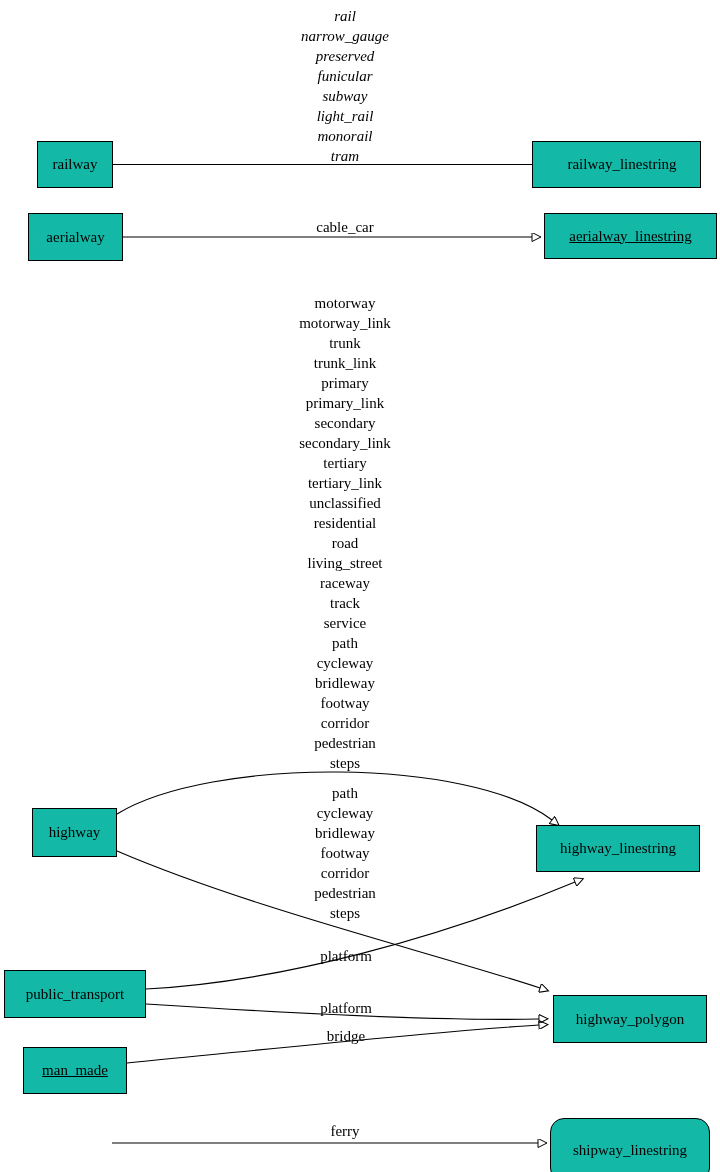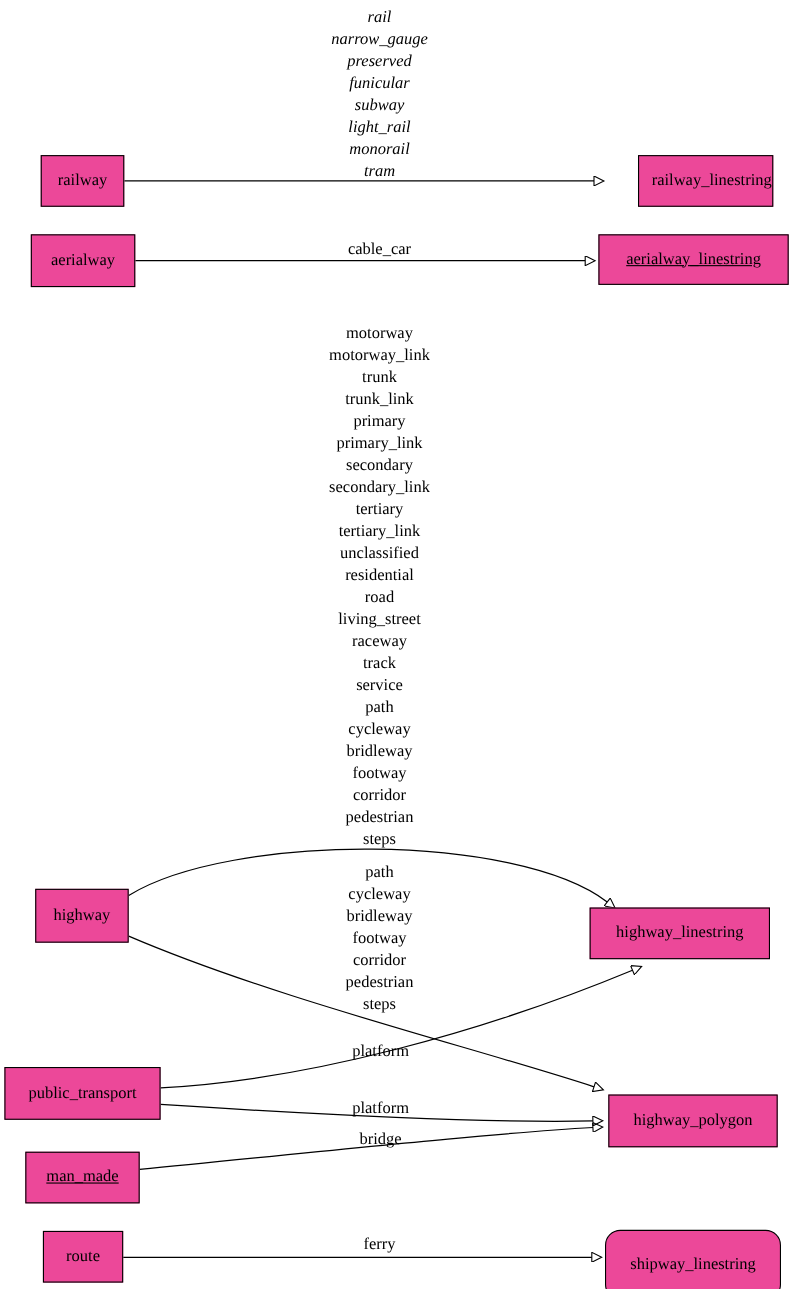--- a/index.html
+++ b/index.html
@@ -24,21 +24,21 @@
     height: 1172px;
   }
   svg.edges path {
     fill: none;
     stroke: #000000;
     stroke-width: 1.1;
   }
   .node {
     position: absolute;
     border: 1px solid #000000;
-    background: #ec4899;
+    background: #14b8a6;
     display: flex;
     align-items: center;
     justify-content: center;
     font-size: 15px;
     box-sizing: border-box;
     white-space: nowrap;
   }
   .edge-label {
     position: absolute;
     width: 220px;
@@ -47,21 +47,21 @@
     line-height: 20px;
     white-space: pre-line;
   }
   
   #n-railway              { left: 37px;  top: 141px;  width: 76px;  height: 47px; }
   #n-aerialway            { left: 28px;  top: 213px;  width: 95px;  height: 48px; }
   #n-highway              { left: 32px;  top: 808px;  width: 85px;  height: 49px; }
   #n-public_transport     { left: 4px;   top: 970px;  width: 142px; height: 48px; }
   #n-man_made             { left: 23px;  top: 1047px; width: 104px; height: 47px; text-decoration: underline; }
   #n-route                { left: 39px;  top: 1119px; width: 73px;  height: 47px; }
-  #n-railway_linestring   { left: 580px; top: 141px;  width: 123px; height: 47px; padding-left: 11px; }
+  #n-railway_linestring   { left: 532px; top: 141px;  width: 169px; height: 47px; padding-left: 11px; }
   #n-aerialway_linestring { left: 544px; top: 213px;  width: 173px; height: 46px; text-decoration: underline; }
   #n-highway_linestring   { left: 536px; top: 825px;  width: 164px; height: 47px; }
   #n-highway_polygon      { left: 553px; top: 995px;  width: 154px; height: 48px; }
   #n-shipway_linestring   { left: 550px; top: 1118px; width: 160px; height: 64px; border-radius: 14px; }
   
   #l-railway   { left: 235px; top: 6px; font-style: italic; }
   #l-aerialway { left: 235px; top: 217px; }
   #l-highway-line { left: 235px; top: 293px; }
   #l-highway-poly { left: 235px; top: 783px; }
   #l-pt-line   { left: 236px; top: 946px; }
@@ -88,21 +88,20 @@
     <path d="M146,1004 C300,1014 450,1021 539,1019" marker-end="url(#arrow)"></path>
     <path d="M127,1063 C300,1046 450,1030 539,1025" marker-end="url(#arrow)"></path>
     <path d="M112,1143 H538" marker-end="url(#arrow)"></path>
   </svg>
 
   <div class="node" id="n-railway">railway</div>
   <div class="node" id="n-aerialway">aerialway</div>
   <div class="node" id="n-highway">highway</div>
   <div class="node" id="n-public_transport">public_transport</div>
   <div class="node" id="n-man_made">man_made</div>
-  <div class="node" id="n-route">route</div>
 
   <div class="node" id="n-railway_linestring">railway_linestring</div>
   <div class="node" id="n-aerialway_linestring">aerialway_linestring</div>
   <div class="node" id="n-highway_linestring">highway_linestring</div>
   <div class="node" id="n-highway_polygon">highway_polygon</div>
   <div class="node" id="n-shipway_linestring">shipway_linestring</div>
 
   <div class="edge-label" id="l-railway">rail
 narrow_gauge
 preserved

